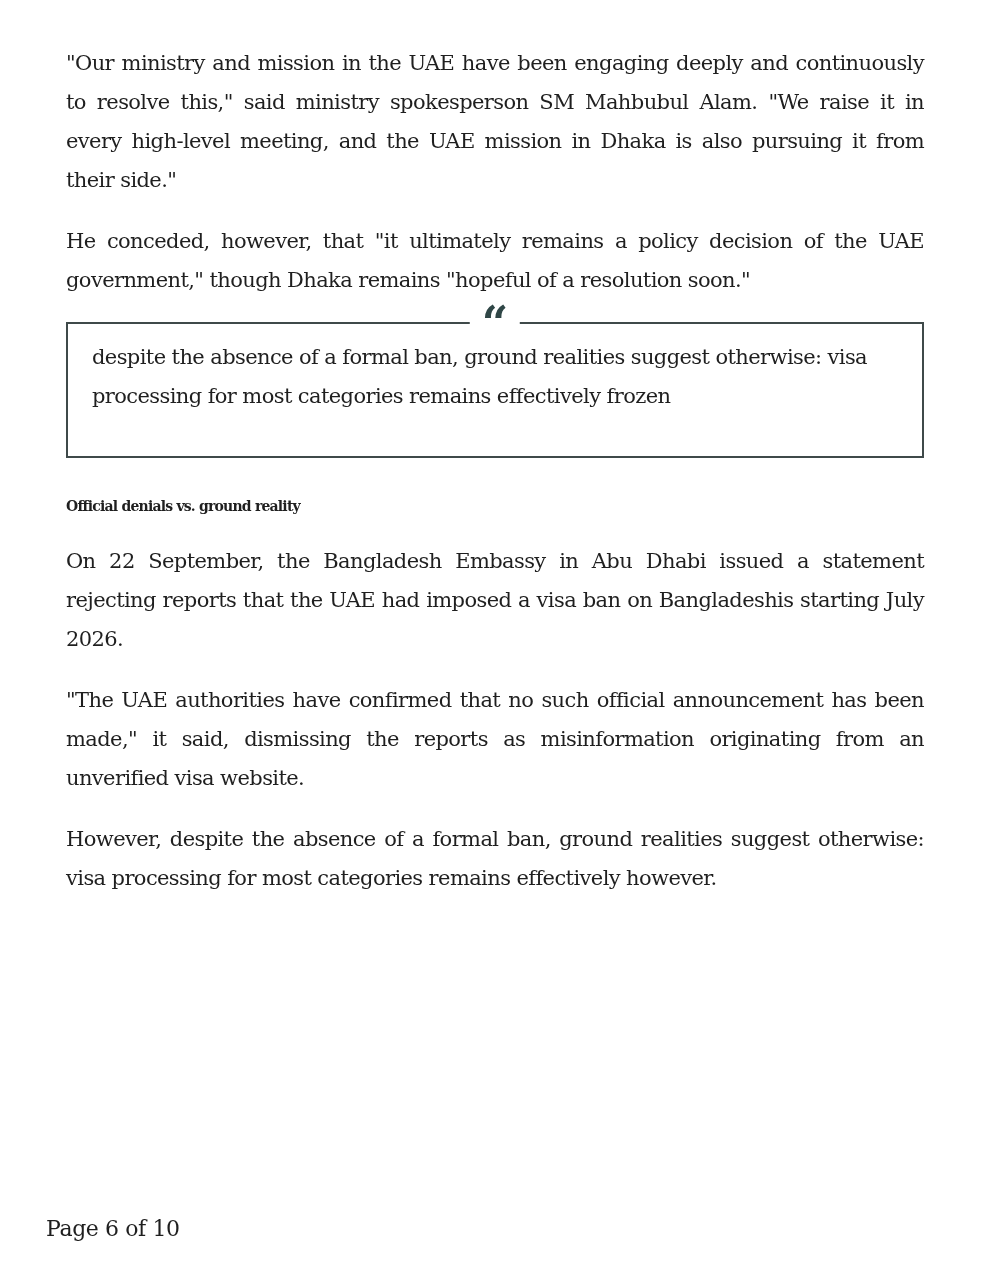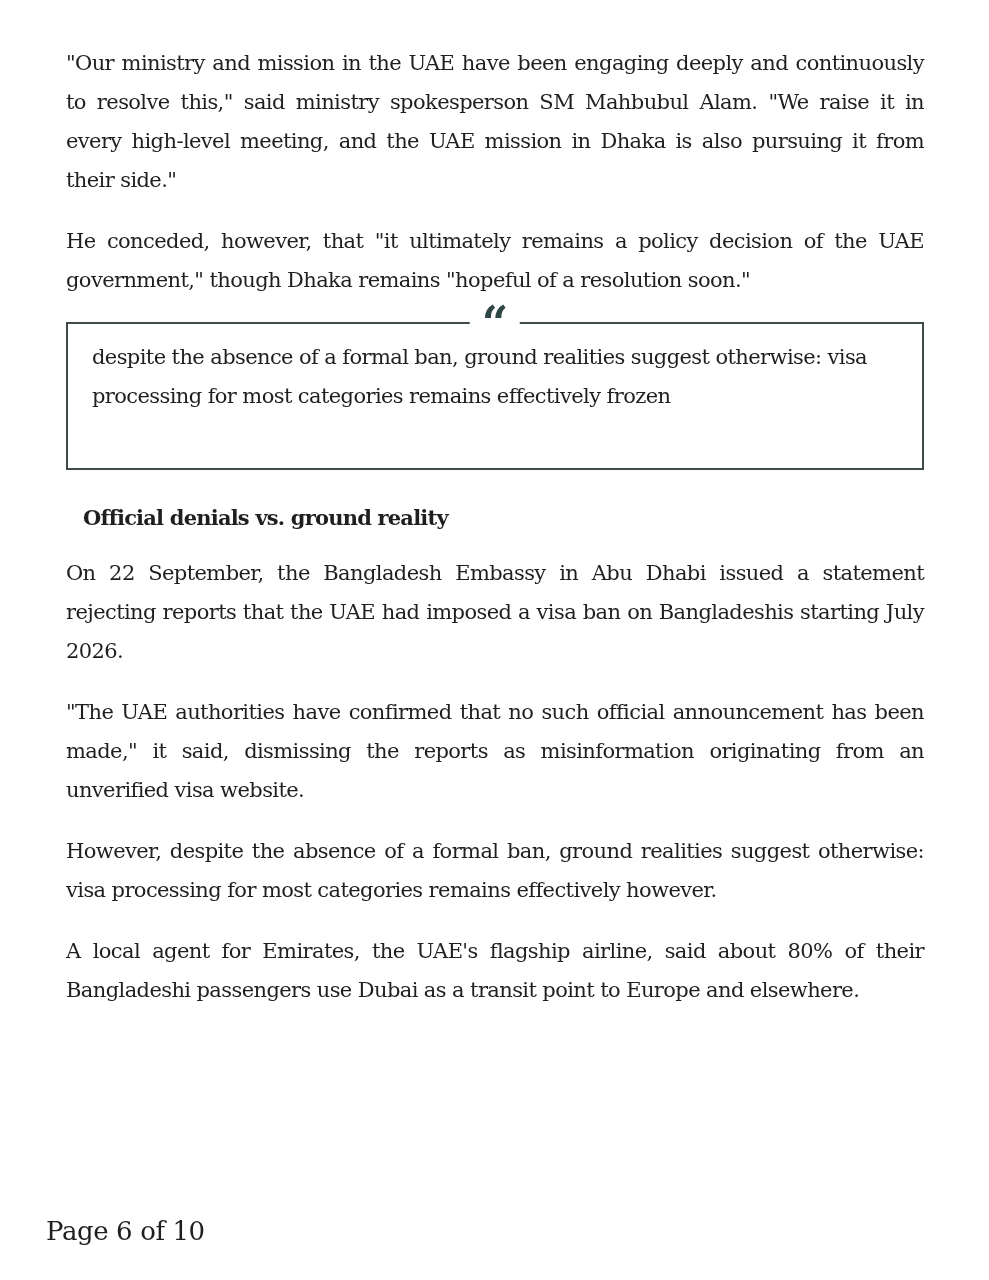--- a/index.html
+++ b/index.html
@@ -5,40 +5,39 @@
   html, body { margin: 0; padding: 0; background: #ffffff; }
   body { width: 989px; height: 1280px; position: relative; overflow: hidden;
          font-family: "DejaVu Serif", "Liberation Serif", serif; color: #1f1f1f; }
   .content { position: absolute; left: 66px; top: 44px; width: 858px; }
   .para { margin: 0 0 22px 0; font-size: 21px; line-height: 39px; text-align: justify;
           letter-spacing: -0.6px; word-spacing: 0px; }
   .pullquote-wrap { position: relative; margin: 0 0 32px 0; }
   .pullquote-mark { position: absolute; left: 50%; top: -22px; transform: translateX(-50%);
                     background: #fff; padding: 0 12px; font-size: 46px; line-height: 46px;
                     font-weight: bold; color: #2f4646; font-family: "DejaVu Serif", serif; height: 36px; overflow: hidden; }
-  .pullquote-box { border: 2px solid #3f4a4a; padding: 14px 24px 52px 24px; }
+  .pullquote-box { border: 2px solid #3f4a4a; padding: 14px 24px 40px 24px; }
   .pullquote-text { margin: 0; font-size: 21px; line-height: 39px; letter-spacing: -0.6px; }
-  .heading { margin: 0 0 20px 17px; font-size: 21px; line-height: 32px; font-weight: bold; letter-spacing: -0.8px; }
-  .page-footer { position: absolute; left: 46px; top: 1216px; font-size: 26px; letter-spacing: -0.4px; }
+  .heading { margin: 0 0 20px 0; font-size: 14px; line-height: 32px; font-weight: bold; letter-spacing: -0.8px; }
+  .page-footer { position: absolute; left: 46px; top: 1216px; font-size: 22px; letter-spacing: -0.4px; }
 </style>
 </head>
 <body>
 
 <div class="content">
   <p class="para">"Our ministry and mission in the UAE have been engaging deeply and continuously to resolve this," said ministry spokesperson SM Mahbubul Alam. "We raise it in every high-level meeting, and the UAE mission in Dhaka is also pursuing it from their side."</p>
   <p class="para">He conceded, however, that "it ultimately remains a policy decision of the UAE government," though Dhaka remains "hopeful of a resolution soon."</p>
 
   <div class="pullquote-wrap">
     <span class="pullquote-mark">“</span>
     <div class="pullquote-box">
       <p class="pullquote-text">despite the absence of a formal ban, ground realities suggest otherwise: visa processing for most categories remains effectively frozen</p>
     </div>
   </div>
 
   <h2 class="heading">Official denials vs. ground reality</h2>
 
   <p class="para">On 22 September, the Bangladesh Embassy in Abu Dhabi issued a statement rejecting reports that the UAE had imposed a visa ban on Bangladeshis starting July 2026.</p>
   <p class="para">"The UAE authorities have confirmed that no such official announcement has been made," it said, dismissing the reports as misinformation originating from an unverified visa website.</p>
   <p class="para">However, despite the absence of a formal ban, ground realities suggest otherwise: visa processing for most categories remains effectively however.</p>
-  <p class="para">A local agent for Emirates, the UAE's flagship airline, said about 80% of their Bangladeshi passengers use Dubai as a transit point to Europe and elsewhere.</p>
 </div>
 
 <div class="page-footer">Page 6 of 10</div>
 
 </body></html>

